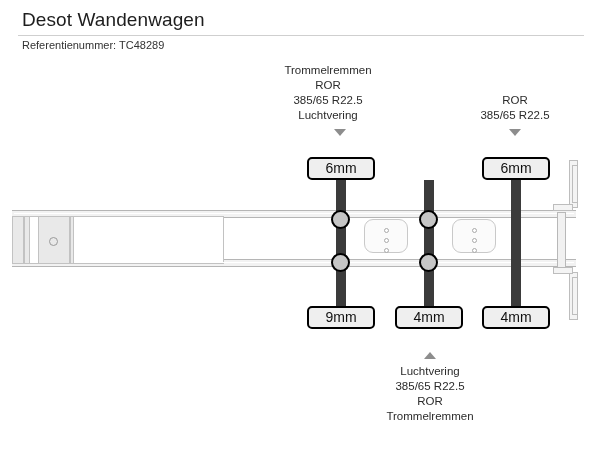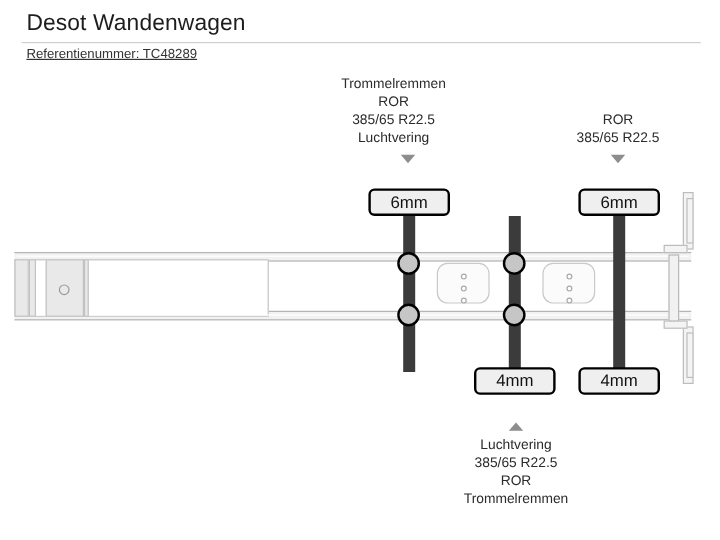--- a/index.html
+++ b/index.html
@@ -40,21 +40,20 @@
     height: 1px;
     background: #cfcfcf;
   }
   #reference-line {
     position: absolute;
     left: 22px;
     top: 39px;
     font-size: 11px;
     color: #333333;
     white-space: nowrap;
-    text-decoration: underline;
   }
 
   
   #diagram {
     position: absolute;
     left: 0; top: 0;
     width: 600px;
     height: 320px;
   }
 
@@ -251,20 +250,21 @@
   <div class="wheel" style="left:419px; top:253px;"></div>
 
   <div class="rear-post" style="left:557px; top:212px; width:9px; height:56px;"></div>
   <div class="rear-bar" style="left:569px; top:160px; width:9px; height:48px;"></div>
   <div class="rear-bar" style="left:572px; top:165px; width:6px; height:38px;"></div>
   <div class="rear-bar" style="left:569px; top:272px; width:9px; height:48px;"></div>
   <div class="rear-bar" style="left:572px; top:277px; width:6px; height:38px;"></div>
   <div class="rear-bar" style="left:553px; top:204px; width:20px; height:7px;"></div>
   <div class="rear-bar" style="left:553px; top:267px; width:20px; height:7px;"></div>
 
+  <div class="badge" style="left:307px; top:306px;">9mm</div>
   <div class="badge" style="left:395px; top:306px;">4mm</div>
   <div class="badge" style="left:482px; top:306px;">4mm</div>
 
   <div class="caret up" style="left:424px; top:352px;"></div>
   <div class="annot" style="left:370px; top:364px; width:120px;">
     <span class="aline">Luchtvering</span>
     <span class="aline">385/65 R22.5</span>
     <span class="aline">ROR</span>
     <span class="aline">Trommelremmen</span>
   </div>

